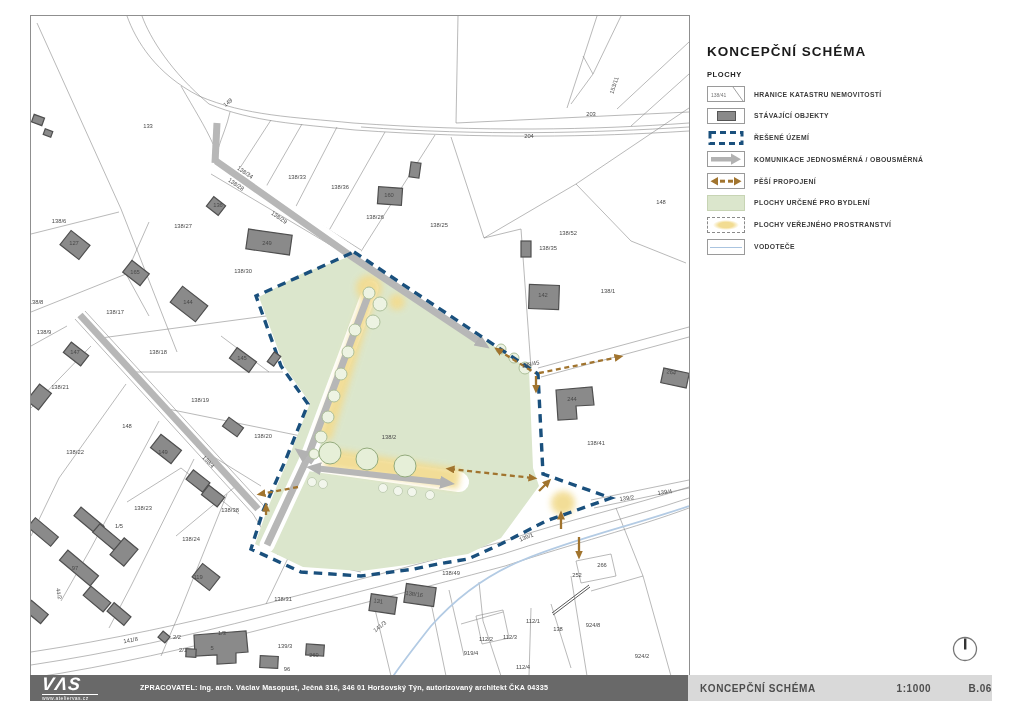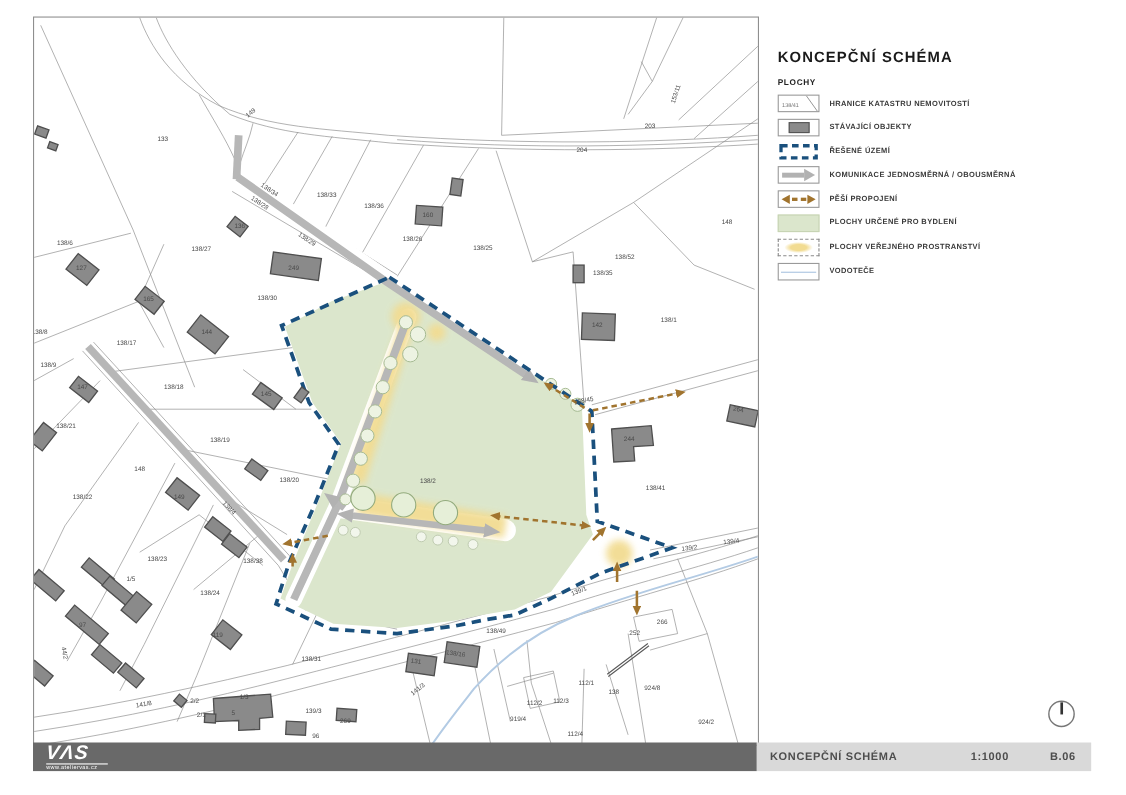--- a/index.html
+++ b/index.html
@@ -27,21 +27,21 @@
 
   
   #footer-dark{left:30px;top:675px;width:658px;height:26px;background:#696969;color:#fff;display:flex;align-items:center;}
   #logo{width:72px;margin-left:12px;flex:none;line-height:1;}
   #logo-main{font-size:18px;font-weight:bold;font-style:italic;letter-spacing:1px;transform:skewX(-6deg);}
   #logo-sub{font-size:5px;letter-spacing:0.4px;border-top:1px solid #fff;margin-top:1.5px;padding-top:1px;width:56px;}
   #footer-text{margin-left:26px;font-size:7.2px;font-weight:bold;letter-spacing:0.2px;line-height:1.65;}
   #footer-light{left:688px;top:675px;width:304px;height:26px;background:#d9d9d9;color:#4d4d4d;display:flex;align-items:center;font-weight:bold;font-size:10px;letter-spacing:0.6px;}
   #sheet-title{flex:1;padding-left:12px;}
   #sheet-scale{width:72px;}
-  #sheet-number{padding-right:14px;}
+  #sheet-number{}
   #compass{left:948px;top:632px;width:34px;height:34px;}
 </style>
 </head>
 <body>
 
 <div id="map" class="abs">
 <svg width="658" height="661" viewBox="0 0 658 661" xmlns="http://www.w3.org/2000/svg">
   <defs>
     <filter id="blur" x="-60%" y="-60%" width="220%" height="220%">
           <feGaussianBlur stdDeviation="3.2"></feGaussianBlur>
@@ -342,19 +342,20 @@
   <circle cx="17" cy="17" r="11.5" fill="#fff" stroke="#777" stroke-width="1.3"></circle>
   <rect x="16" y="6.5" width="2.4" height="11" fill="#333"></rect>
 </svg>
 
 <div id="footer-dark" class="abs">
   <div id="logo">
     <div id="logo-main">VΛS</div>
     <div id="logo-sub">www.ateliervas.cz</div>
   </div>
   <div id="footer-text">
+    <div>ZPRACOVATEL: Ing. arch.  Václav Masopust, Ječná 316, 346 01 Horšovský Týn, autorizovaný architekt ČKA 04335</div>
   </div>
 </div>
 <div id="footer-light" class="abs">
   <div id="sheet-title">KONCEPČNÍ SCHÉMA</div>
   <div id="sheet-scale">1:1000</div>
   <div id="sheet-number">B.06</div>
 </div>
 
 </body></html>

